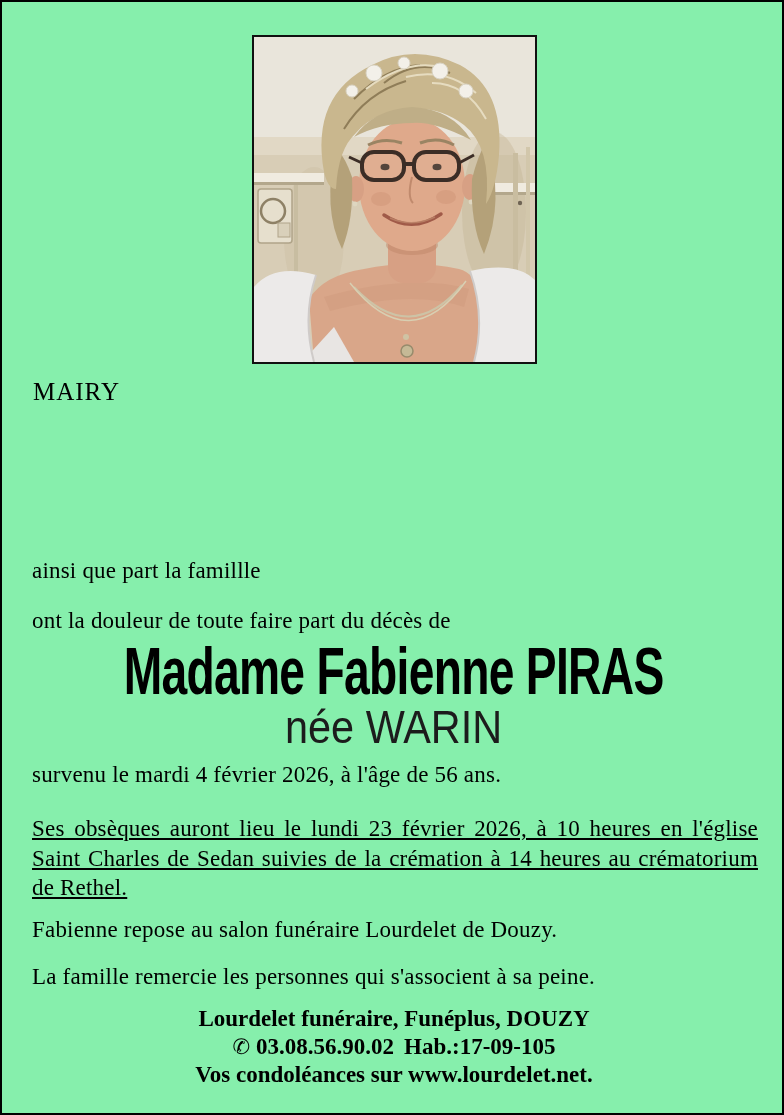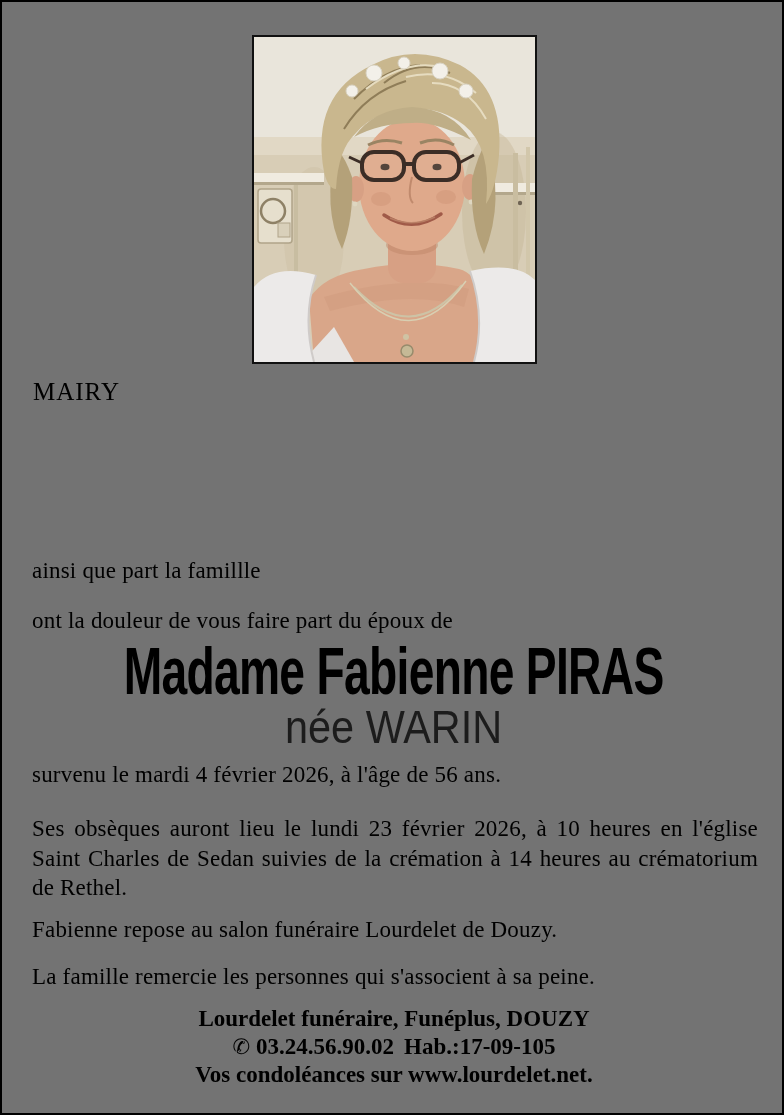--- a/index.html
+++ b/index.html
@@ -1,21 +1,21 @@
 <!DOCTYPE html>
 <html><head>
 <meta charset="utf-8">
 <style>
   html,body{margin:0;padding:0;background:#ffffff;}
   .page{
     position:relative;
     width:784px;height:1115px;
     box-sizing:border-box;
     border:2px solid #000;
-    background:#737373;
+    background:#86efac;
     font-family:"Liberation Serif", serif;
     color:#000;
     overflow:hidden;
   }
   .photo-frame{
     position:absolute;left:250px;top:33px;
     width:285px;height:329px;
     box-sizing:border-box;
     border:2px solid #111;
     background:#d8cdb6;
@@ -37,21 +37,21 @@
   .maiden-row{position:absolute;left:0;top:701px;width:784px;text-align:center;}
   .maiden-row .maiden-name{
     display:inline-block;
     font-family:"Liberation Sans", sans-serif;
     font-weight:normal;font-size:46px;line-height:48px;color:#1c1c1c;
     white-space:nowrap;transform:scaleX(0.90);transform-origin:center;
   }
   .survenu-line{top:760px;}
   .funeral-par{
     position:absolute;left:30px;top:812px;width:726px;
-    font-size:23px;line-height:29.5px;text-align:justify;letter-spacing:.2px;
+    font-size:23px;line-height:29.5px;text-align:justify;letter-spacing:.2px;text-decoration:underline;
   }
   .repose-line{top:915px;}
   .thanks-line{top:962px;}
   .footer-block{
     position:absolute;left:0;top:1003px;width:784px;
     text-align:center;font-weight:bold;font-size:23px;line-height:28px;
   }
   .phone-icon-glyph{font-weight:normal;font-family:"DejaVu Sans", sans-serif;font-size:21px;margin-right:6px;}
   .phone-num{margin-right:10px;}
 </style>
@@ -142,37 +142,37 @@
       <path d="M96,246 Q156,322 212,244" fill="none" stroke="#d8cfb2" stroke-width="1.5"></path>
       <circle cx="152" cy="300" r="3" fill="#cfc3a4"></circle>
       <circle cx="153" cy="314" r="6" fill="#c5b996" stroke="#978b6c" stroke-width="1.5"></circle>
     </svg>
   </div>
 
   <div class="commune">MAIRY</div>
 
 
   <div class="serif-line also-line">ainsi que part la famillle</div>
-  <div class="serif-line announce-line">ont la douleur de vous faire part du époux de</div>
+  <div class="serif-line announce-line">ont la douleur de toute faire part du décès de</div>
 
   <div class="name-row">
     <span class="big-name">Madame Fabienne PIRAS</span>
   </div>
   <div class="maiden-row">
     <span class="maiden-name">née WARIN</span>
   </div>
 
   <div class="serif-line survenu-line">survenu le mardi 4 février 2026, à l'âge de 56 ans.</div>
 
   <div class="funeral-par">Ses obsèques auront lieu le lundi 23 février 2026, à 10 heures en l'église Saint Charles de Sedan suivies de la crémation à 14 heures au crématorium de Rethel.</div>
 
   <div class="serif-line repose-line">Fabienne repose au salon funéraire Lourdelet de Douzy.</div>
   <div class="serif-line thanks-line">La famille remercie les personnes qui s'associent à sa peine.</div>
 
   <div class="footer-block">
     <div>Lourdelet funéraire, Funéplus, DOUZY</div>
     <div>
-      <span class="phone-icon-glyph">✆</span><span class="phone-num">03.24.56.90.02</span><span>Hab.:17-09-105</span>
+      <span class="phone-icon-glyph">✆</span><span class="phone-num">03.08.56.90.02</span><span>Hab.:17-09-105</span>
     </div>
     <div>Vos condoléances sur www.lourdelet.net.</div>
   </div>
 
 </div>
 
 </body></html>

